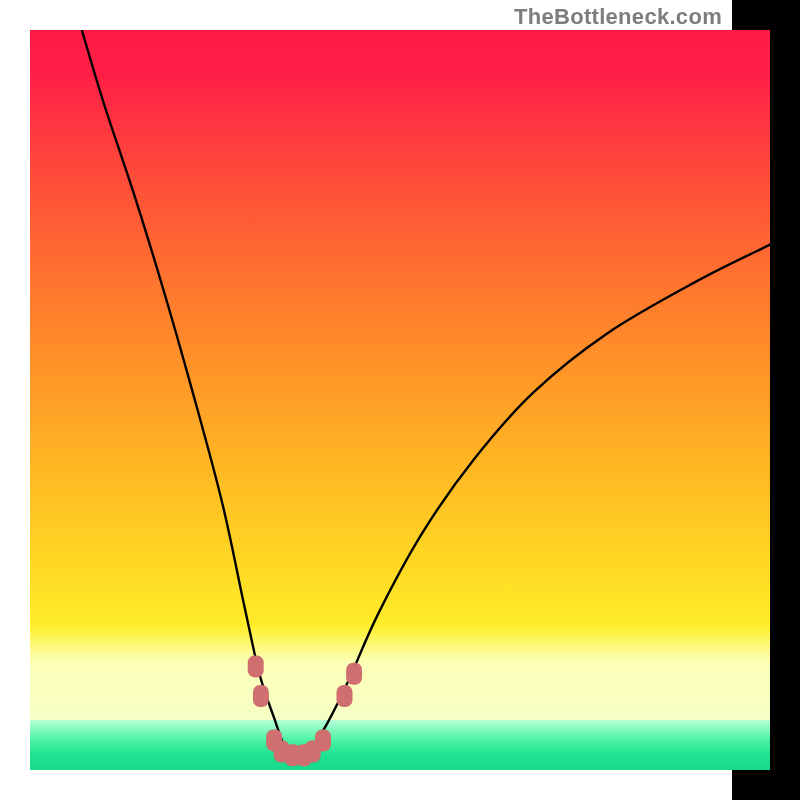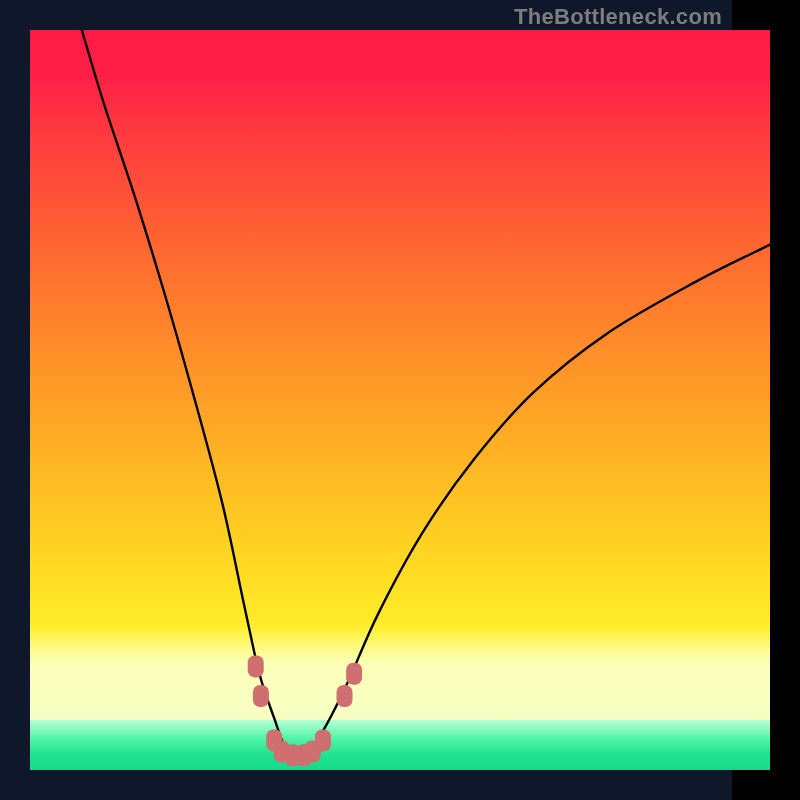--- a/index.html
+++ b/index.html
@@ -8,21 +8,21 @@
     width: 800px;
     height: 800px;
     background: #000;
     overflow: hidden;
     font-family: Arial, Helvetica, sans-serif;
   }
   .frame {
     position: relative;
     width: 732px;
     height: 800px;
-    background: #0f172a;
+    background: #ffffff;
   }
   .watermark {
     position: absolute;
     top: 4px;
     right: 10px;
     color: #7d7d7d;
     font-size: 22px;
     font-weight: 600;
     letter-spacing: 0.3px;
     z-index: 10;

